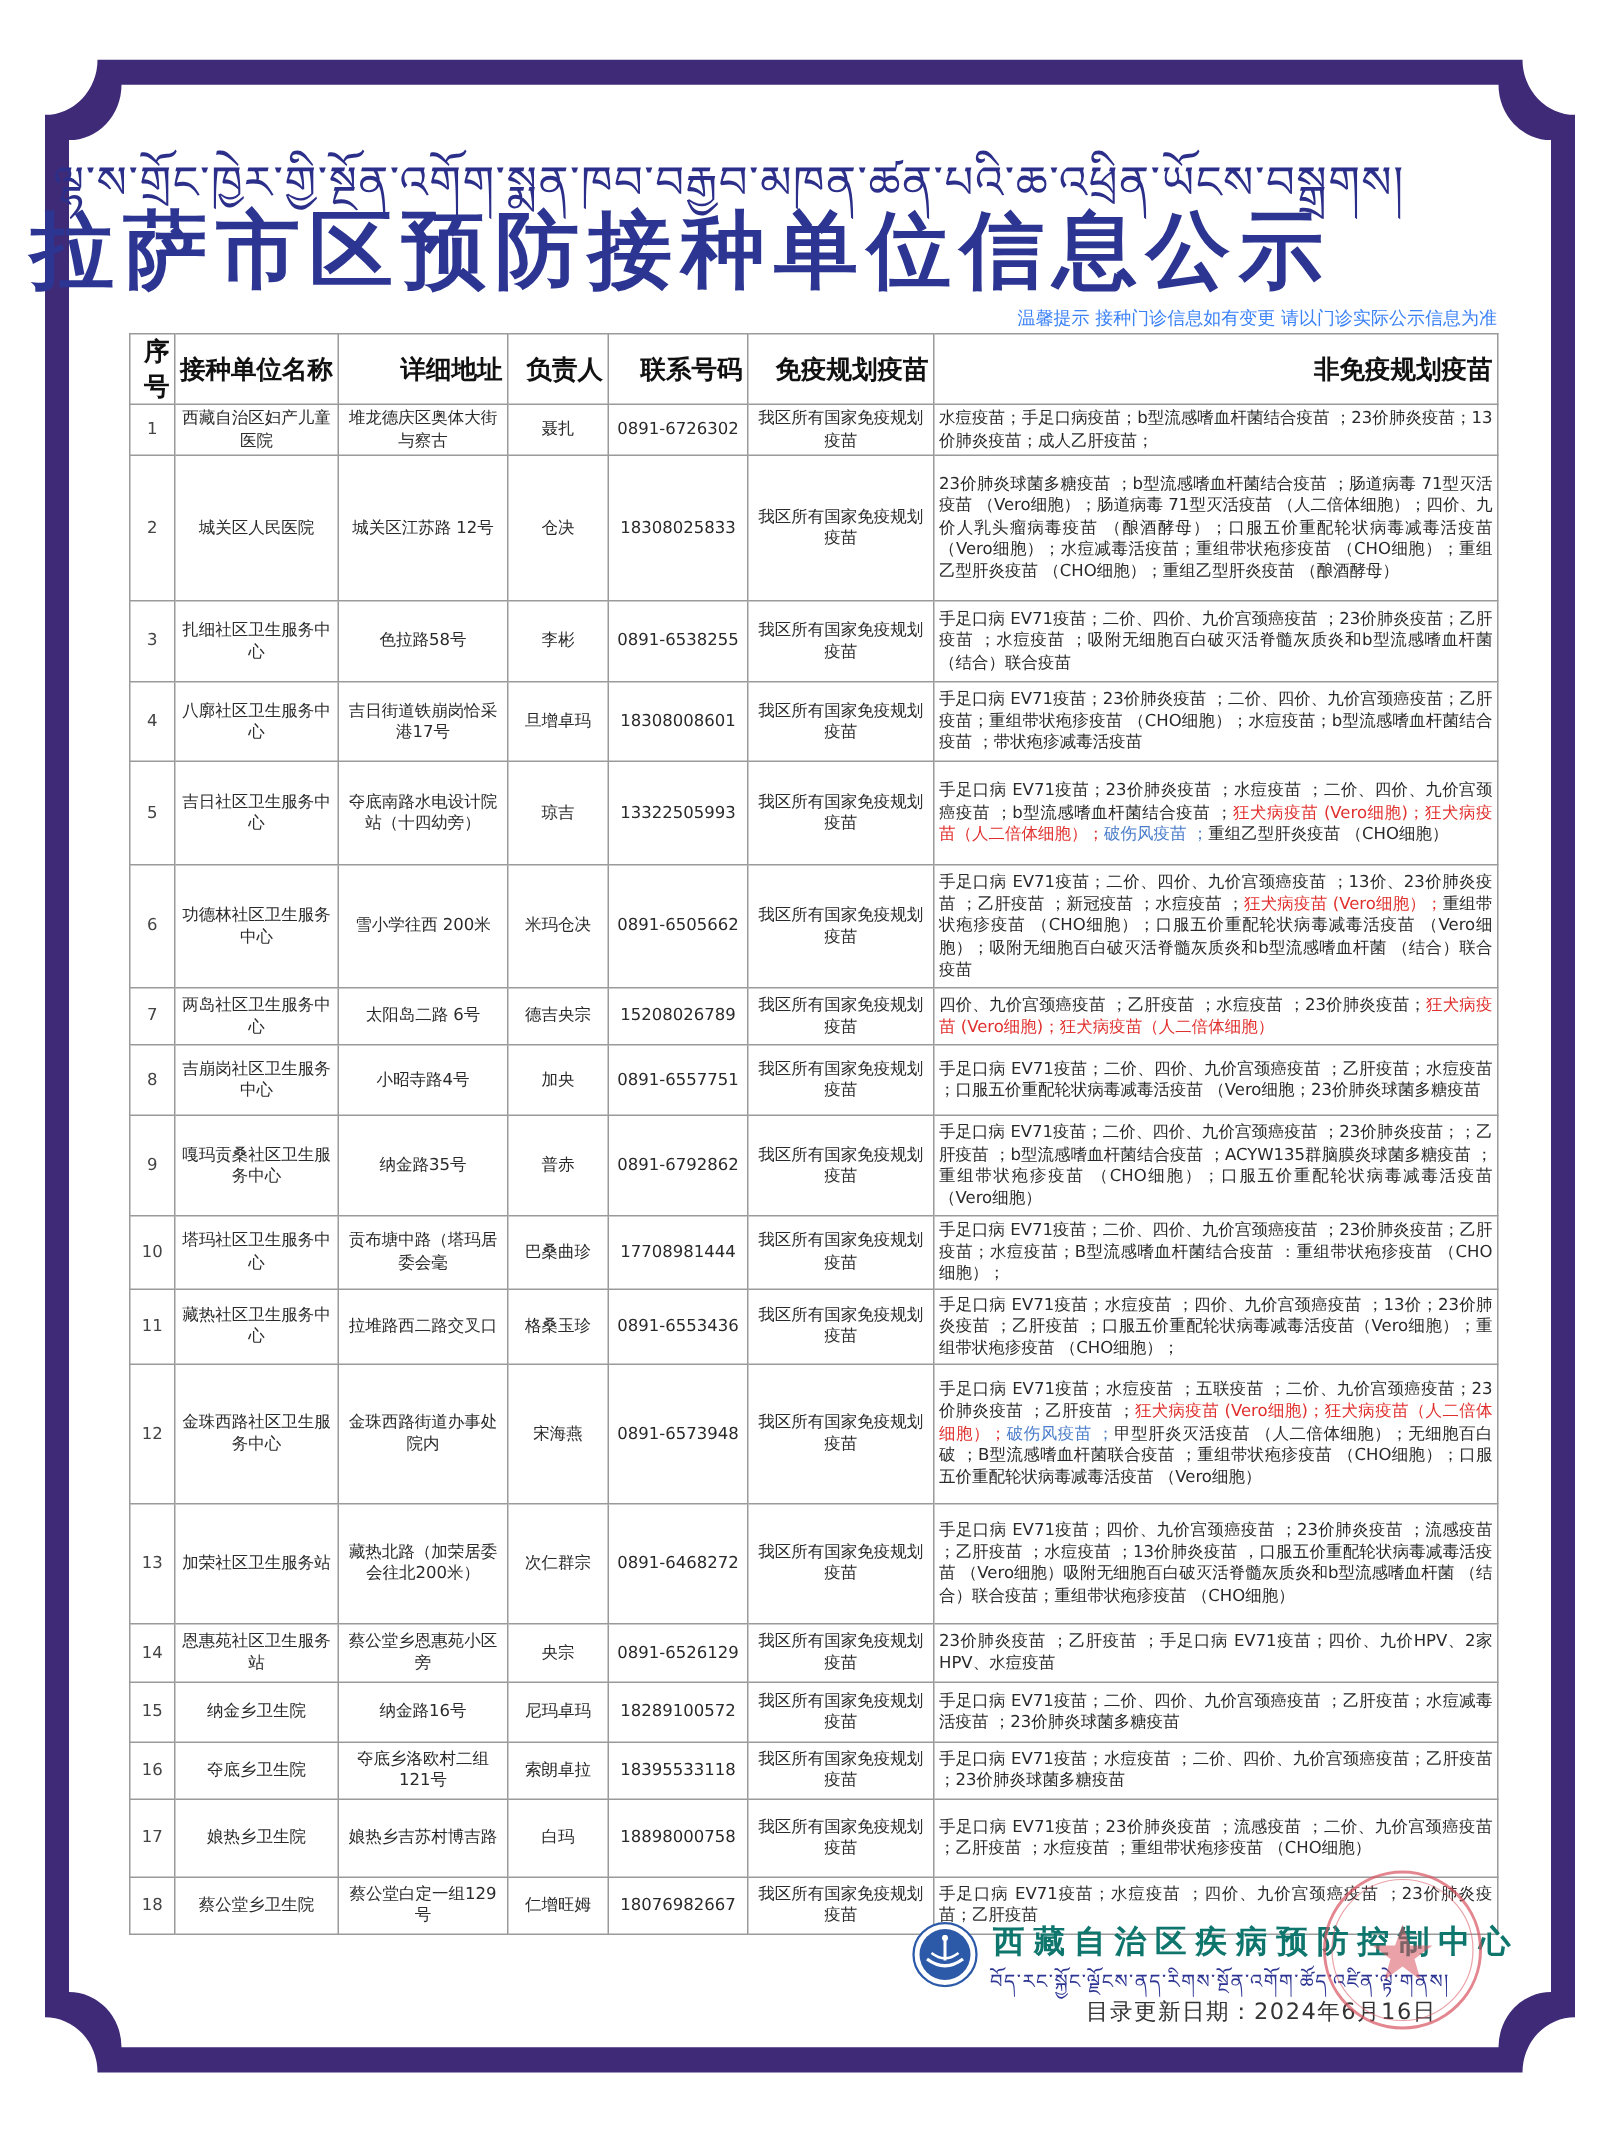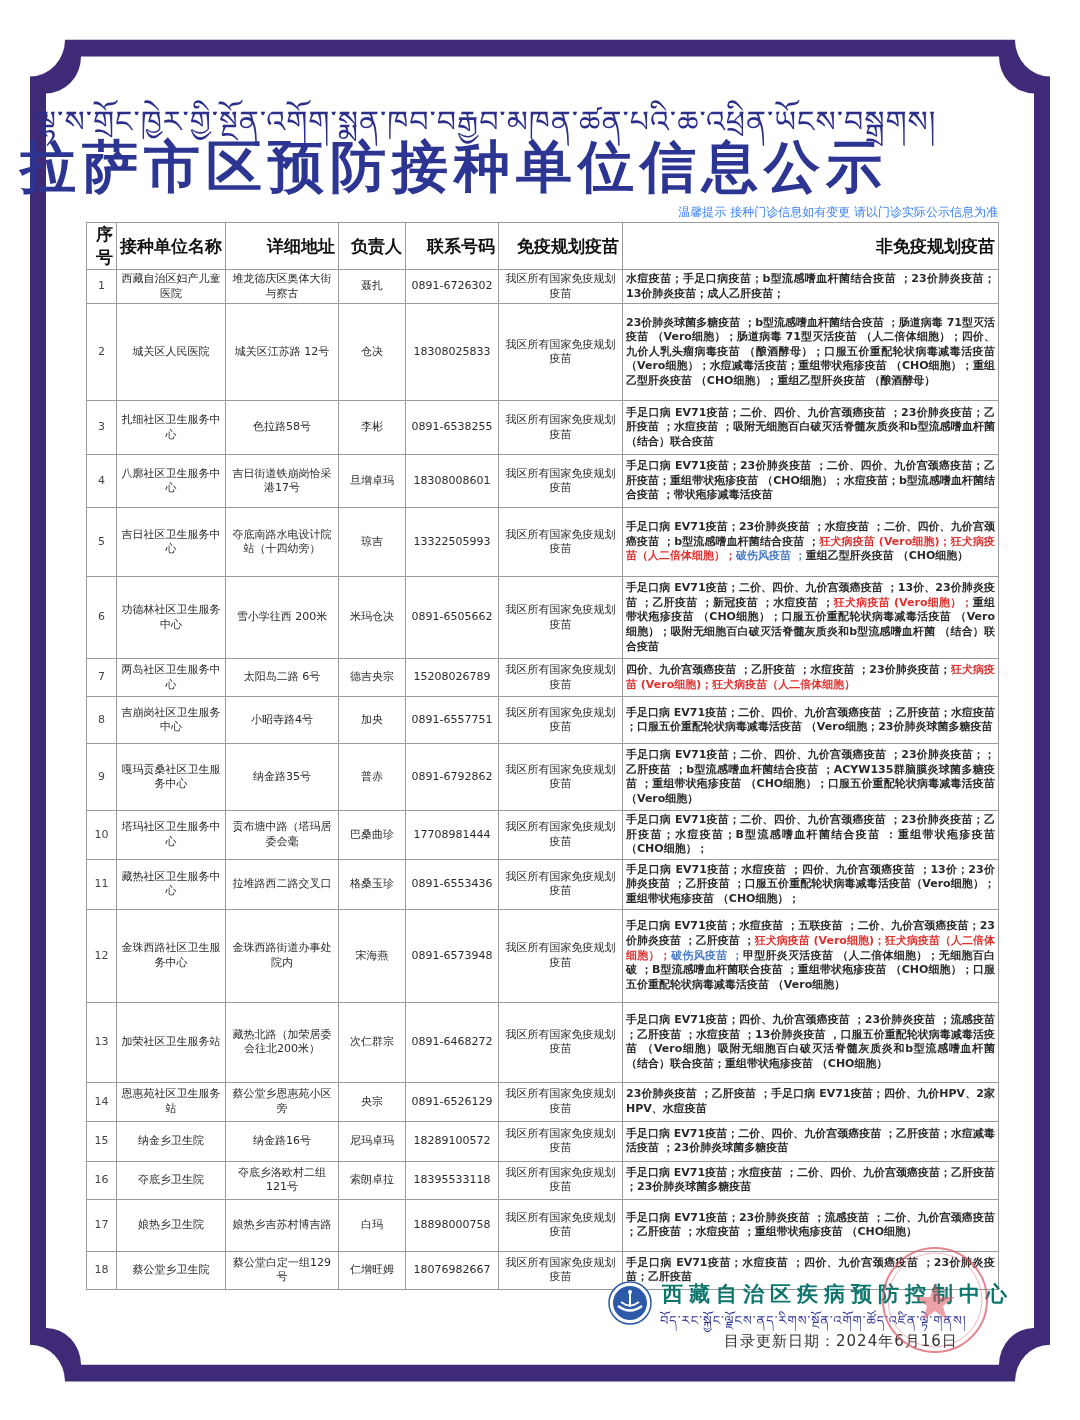--- a/index.html
+++ b/index.html
@@ -12,21 +12,21 @@
   .main-title { position:absolute; left:0; width:908px; top:130px; text-align:center;
          font-size:56px; font-weight:bold; color:#2d3592; letter-spacing:6px;
          font-family:"DejaVu Sans", sans-serif; }
   .notice { position:absolute; right:82px; top:204px; font-size:12px; color:#3b82f6; }
   table.roster { position:absolute; left:86px; top:222px; width:912px; border-collapse:collapse;
          table-layout:fixed; font-size:11px; }
   table.roster th, table.roster td { border:1px solid #9a9a9a; padding:0 3px; vertical-align:middle; }
   table.roster th { height:36px; font-weight:bold; font-size:17px; text-align:right; color:#111; }
   table.roster td { text-align:center; line-height:14.6px; color:#2a2a2a; }
   table.roster td.idx { color:#444; font-size:11px; }
-  table.roster td.nf { text-align:justify; padding:2px 3px; line-height:14.6px; font-size:11px;font-weight:bold; }
+  table.roster td.nf { text-align:justify; padding:2px 3px; line-height:14.6px; font-size:11px; }
   .red { color:#e0302e; }
   .blue { color:#4a7cc9;margin-top:40px; }
   .footer-logo { position:absolute; left:608px; top:1281px; width:44px; height:44px; }
   .footer-org { position:absolute; left:662px; top:1280px; font-size:21px; font-weight:bold;
          color:#0f766e; letter-spacing:6px; }
   .footer-tib { position:absolute; left:660px; top:1306px; font-size:13px; color:#2d3592;
          font-family:"DejaVu Serif", serif; letter-spacing:1px; }
   .footer-date { position:absolute; left:724px; top:1332px; font-size:15px; color:#333; letter-spacing:1px; }
   .stamp { position:absolute; left:880px; top:1245px; width:110px; height:110px; }
 </style>

